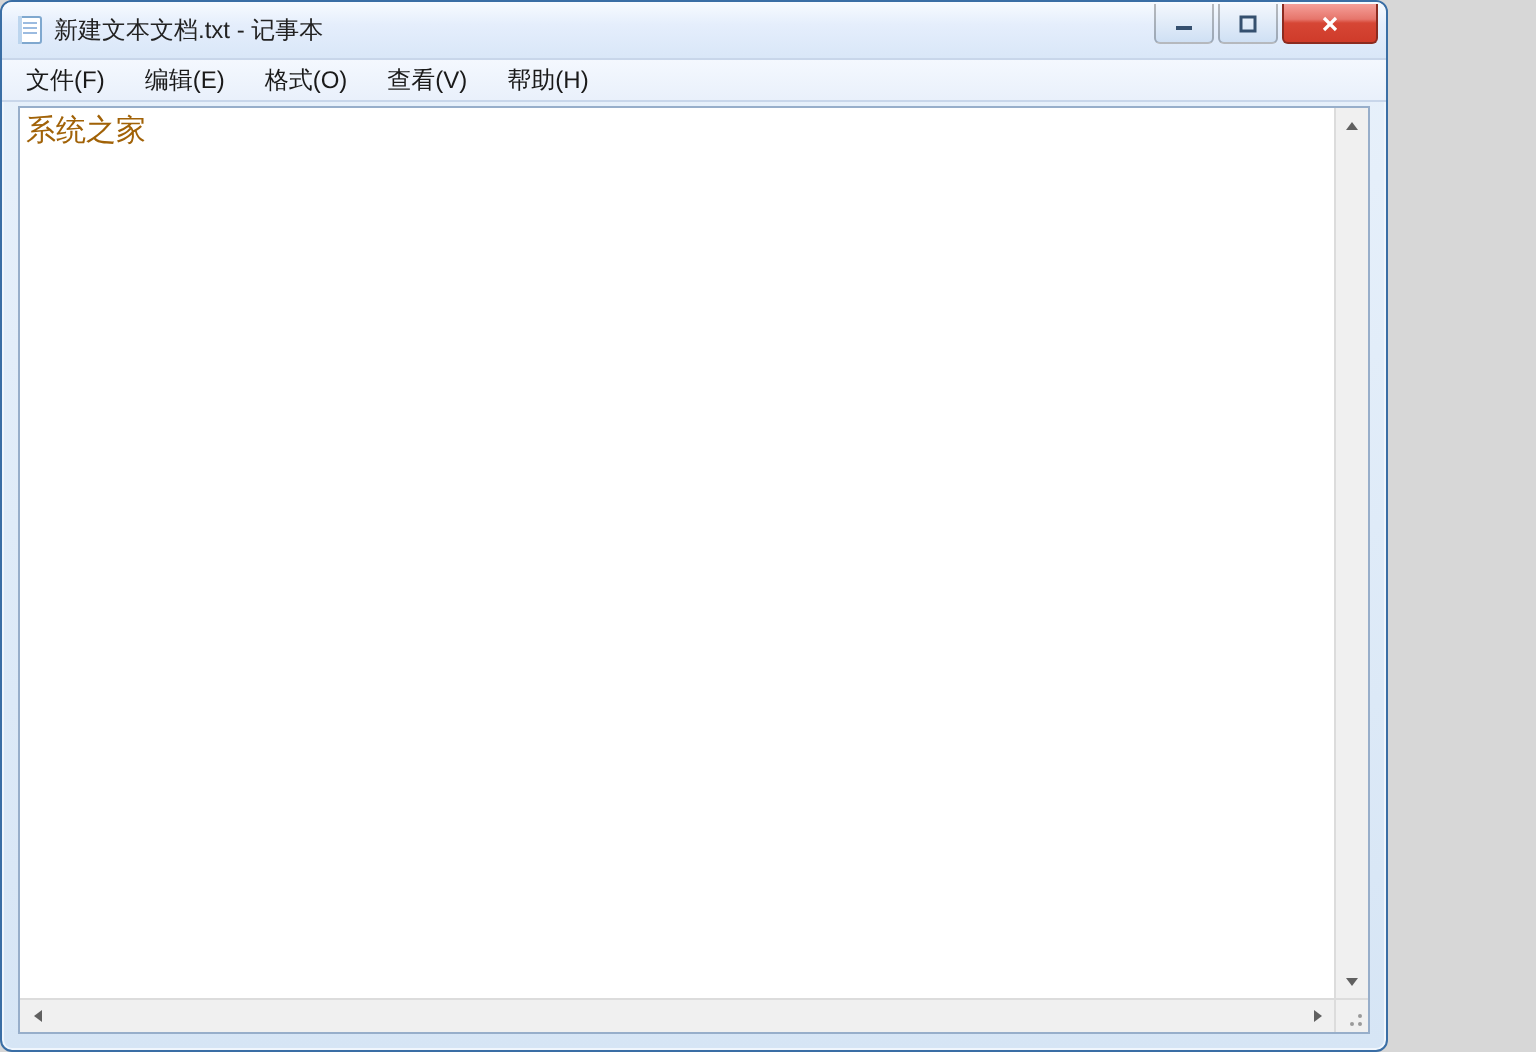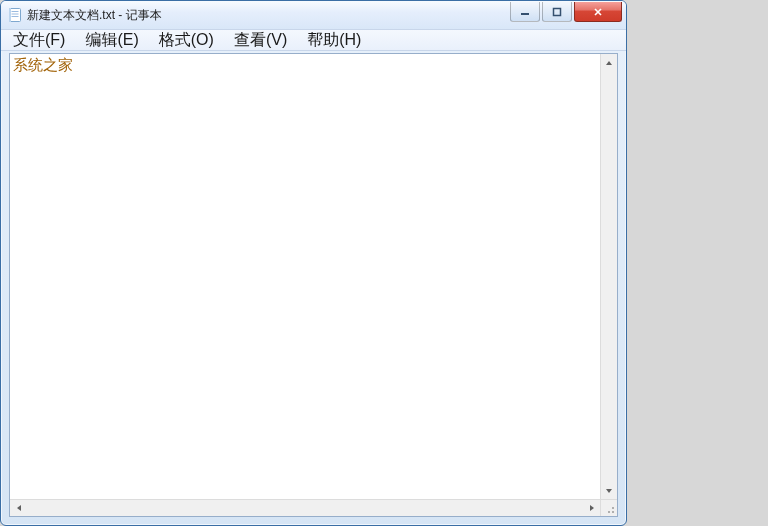--- a/index.html
+++ b/index.html
@@ -1,18 +1,18 @@
 <!DOCTYPE html>
 <html><head>
 <meta charset="utf-8">
 <style>
   * { box-sizing: border-box; margin: 0; padding: 0; }
   html, body { width: 768px; height: 526px; font-family: "Microsoft YaHei", "SimSun", Tahoma, sans-serif; font-size: 12px; background: #d7d7d7; }
   .window {
-    position: absolute; left: 0; top: 0; width: 627px; height: 526px;
+    position: absolute; left: 0; top: 0; width: 694px; height: 526px;
     border: 1px solid #3a6ea5; border-radius: 6px;
     background: linear-gradient(to bottom, #e8f1fb 0%, #d6e5f5 100%);
     box-shadow: inset 0 0 0 1px #f0f6fd;
     overflow: hidden;
   }
   .titlebar {
     height: 28px; display: flex; align-items: center; padding: 0 4px 0 6px;
     background: linear-gradient(to bottom, #f7fbff 0%, #e5eefc 40%, #d9e7f8 100%);
   }
   .title-icon { width: 16px; height: 16px; margin-right: 4px; display: inline-flex; align-items: center; justify-content: center; }
@@ -32,21 +32,21 @@
     background: linear-gradient(to bottom, #f5a09a 0%, #e6756b 40%, #d64635 50%, #cf3b2a 100%);
     border-color: #8b2b20;
   }
   .win-btn svg { display: block; }
   .menubar {
     height: 22px; display: flex; align-items: stretch; padding: 0 2px;
     background: linear-gradient(to bottom, #f4f8fe 0%, #e9f0fb 100%);
     border-top: 1px solid #c8d6ea; border-bottom: 1px solid #c8d6ea;
   }
   .menu-item {
-    display: flex; align-items: center; padding: 0 10px; font-size: 16px; color: #1a1a1a; cursor: default;
+    display: flex; align-items: center; padding: 0 10px; font-size: 12px; color: #1a1a1a; cursor: default;
   }
   .client {
     position: absolute; left: 8px; right: 8px; top: 52px; bottom: 8px;
     border: 1px solid #97aeca; background: #ffffff;
   }
   .text-area {
     position: absolute; left: 0; top: 0; right: 17px; bottom: 17px;
     padding: 2px 3px; font-size: 15px; line-height: 18px; color: #a16207;
     font-family: "SimSun","NSimSun","Microsoft YaHei",monospace; white-space: pre-wrap; overflow: hidden;
   }

